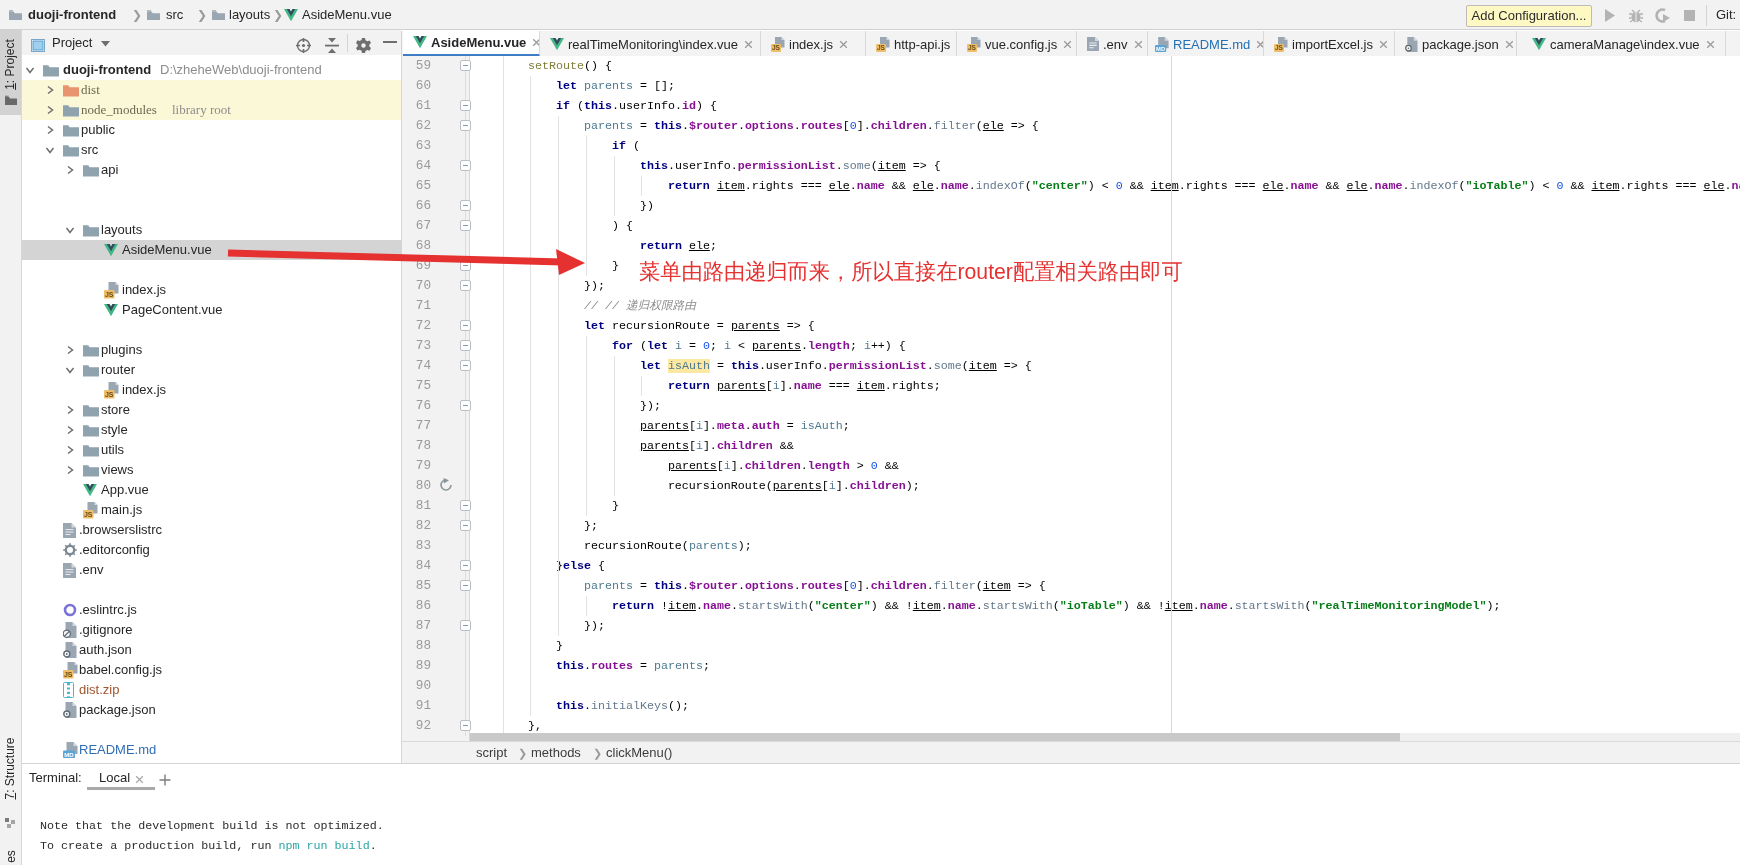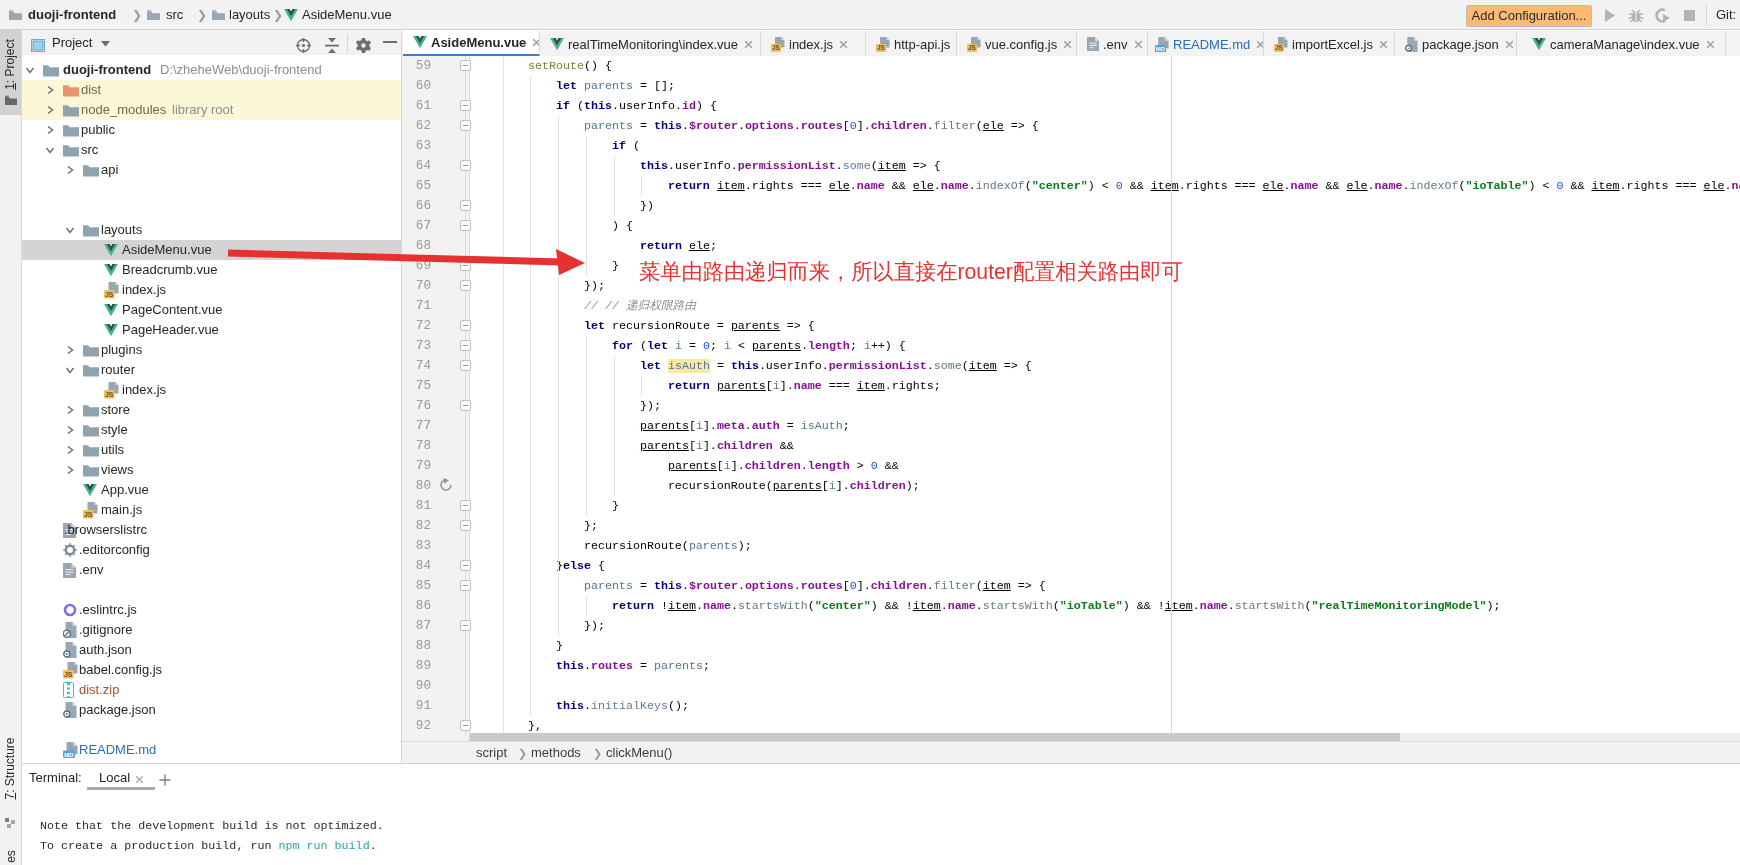--- a/index.html
+++ b/index.html
@@ -12,21 +12,21 @@
 .sep7 { color:#9b9b9b; font-size:12px; }
 
 #lstrip { left:0; top:30px; width:22px; height:835px; background:#f2f2f2; border-right:1px solid #d8d8d8; }
 .vtab { position:absolute; transform:rotate(-90deg); font-size:12px; color:#262626; white-space:nowrap; height:15px; line-height:15px; }
 
 #phead { left:22px; top:30px; width:379px; height:25px; background:#f2f2f2; }
 #ptree { left:22px; top:55px; width:379px; height:709px; background:#ffffff; overflow:hidden; }
 .row { position:absolute; left:0; width:379px; height:20px; line-height:20px; font-size:13px; white-space:nowrap; }
 .row .ic { position:absolute; top:2px; }
 .row .chev { position:absolute; top:5px; }
-.ylw { background:#fbf8d7; }
+.ylw { background:#fbf8d7;font-family:Liberation Serif, serif; }
 .sel { background:#d4d4d4; }
 .gray { color:#8c8c8c; }
 
 #tabbar { left:402px; top:31px; width:1338px; height:26px; background:#f3f3f3; border-bottom:1px solid #d4d4d4; }
 .tab { position:absolute; top:0; height:26px; display:flex; align-items:center; font-size:13px; border-right:1px solid #d9d9d9; white-space:nowrap; overflow:hidden; }
 .tab svg { margin-right:4px; flex:none; }
 .tab.on { background:#fff; border-bottom:3px solid #3e7cc4; }
 
 #gutter { left:402px; top:56px; width:68px; height:685px; background:#f2f2f2; border-right:1px solid #d9d9d9; }
 #lnums { left:402px; top:56px; width:29px; height:680px; font-family:"Liberation Mono",monospace; font-size:12.7px; line-height:20px; color:#9a9a9a; text-align:right; white-space:pre; }
@@ -77,21 +77,21 @@
   <svg class="a" style="left:212px;top:9px" width="13" height="12">
       <path d="M0 2.5 h4.5 l1.3 1.7 H13 V11 H0 z M0 2.2 v-1 h4 v1 z" fill="#9aa7b2"></path>
     </svg>
   <span class="bc" style="left:229px">layouts</span>
   <span class="bc sep7" style="left:273px">❯</span>
   <svg class="a" style="left:284px;top:9px" width="14" height="13">
       <polygon points="0,0 5.6,0 7,2.4 8.4,0 14,0 7,12.2" fill="#41b883"></polygon>
       <polygon points="2.8,0 7,7.3 11.2,0 8.6,0 7,2.7 5.4,0" fill="#34495e"></polygon>
     </svg>
   <span class="bc" style="left:302px">AsideMenu.vue</span>
-  <span class="a" style="left:1466px;top:5px;width:126px;height:22px;background:#fdba74;border:1px solid #bcbcbc;border-radius:2px;font-size:13px;color:#2b2b2b;text-align:center;line-height:20px">Add Configuration...</span>
+  <span class="a" style="left:1466px;top:5px;width:126px;height:22px;background:#fef9c3;border:1px solid #bcbcbc;border-radius:2px;font-size:13px;color:#2b2b2b;text-align:center;line-height:20px">Add Configuration...</span>
   <svg class="a" style="left:1604px;top:9px" width="12" height="13">
       <polygon points="1,0 11,6.5 1,13" fill="#b3b3b3"></polygon>
     </svg>
   <svg class="a" style="left:1628px;top:8px" width="16" height="15">
     <ellipse cx="8" cy="9" rx="4.6" ry="5.2" fill="#b3b3b3"></ellipse>
     <path d="M4 2 L6.5 4.5 M12 2 L9.5 4.5 M1 6 H4 M12 6 H15 M1 10 H3.5 M12.5 10 H15 M2 14 L5 12 M14 14 L11 12" stroke="#b3b3b3" stroke-width="1.4" fill="none"></path>
     <path d="M8 4 V14" stroke="#f2f2f2" stroke-width="1"></path>
   </svg>
   <svg class="a" style="left:1654px;top:8px" width="17" height="15">
     <path d="M11 2 A6 6 0 1 0 11 13" stroke="#b3b3b3" stroke-width="2.6" fill="none"></path>
@@ -207,50 +207,36 @@
       </svg>
       <span style="position:absolute;left:79px">layouts</span>
     </div>
 <div class="row sel" style="top:185px">
       <svg class="ic" style="left:82px;top:4px" width="14" height="13">
         <polygon points="0,0 5.6,0 7,2.4 8.4,0 14,0 7,12.2" fill="#41b883"></polygon>
         <polygon points="2.8,0 7,7.3 11.2,0 8.6,0 7,2.7 5.4,0" fill="#34495e"></polygon>
       </svg>
       <span style="position:absolute;left:100px">AsideMenu.vue</span>
     </div>
-<div class="row" style="top:205px">
-      <svg class="ic" style="left:82px;top:4px" width="14" height="13">
-        <polygon points="0,0 5.6,0 7,2.4 8.4,0 14,0 7,12.2" fill="#41b883"></polygon>
-        <polygon points="2.8,0 7,7.3 11.2,0 8.6,0 7,2.7 5.4,0" fill="#34495e"></polygon>
-      </svg>
-      <span style="position:absolute;left:100px">Breadcrumb.vue</span>
-    </div>
 <div class="row" style="top:225px">
       <svg class="ic" style="left:82px;top:2px" width="15" height="17">
         <path d="M4.5 0 h7 l3 3 v8.5 h-10 z" fill="#9aa7b2"></path>
         <path d="M11.5 0 l3 3 h-3 z" fill="#d3d9dd"></path>
         <rect x="0" y="8" width="10.5" height="8.5" rx="1" fill="#eebe6a"></rect>
         <text x="5.2" y="14.8" font-size="7" font-weight="bold" fill="#6c4d12" text-anchor="middle" font-family="Liberation Sans,sans-serif">JS</text>
       </svg>
       <span style="position:absolute;left:100px">index.js</span>
     </div>
 <div class="row" style="top:245px">
       <svg class="ic" style="left:82px;top:4px" width="14" height="13">
         <polygon points="0,0 5.6,0 7,2.4 8.4,0 14,0 7,12.2" fill="#41b883"></polygon>
         <polygon points="2.8,0 7,7.3 11.2,0 8.6,0 7,2.7 5.4,0" fill="#34495e"></polygon>
       </svg>
       <span style="position:absolute;left:100px">PageContent.vue</span>
     </div>
-<div class="row" style="top:265px">
-      <svg class="ic" style="left:82px;top:4px" width="14" height="13">
-        <polygon points="0,0 5.6,0 7,2.4 8.4,0 14,0 7,12.2" fill="#41b883"></polygon>
-        <polygon points="2.8,0 7,7.3 11.2,0 8.6,0 7,2.7 5.4,0" fill="#34495e"></polygon>
-      </svg>
-      <span style="position:absolute;left:100px">PageHeader.vue</span>
-    </div>
 <div class="row" style="top:285px">
       <svg class="chev" style="left:43px" width="10" height="10">
         <path d="M3 1.5 L7.5 5 L3 8.5" stroke="#6e6e6e" stroke-width="1.5" fill="none"></path>
       </svg>
       <svg class="ic" style="left:61px;top:4px" width="16" height="13">
         <path d="M0 12.5 V1.2 h5.2 l1.4 2 H16 V12.5 z" fill="#8fa3af"></path>
       </svg>
       <span style="position:absolute;left:79px">plugins</span>
     </div>
 <div class="row" style="top:305px">
@@ -322,21 +308,21 @@
         <text x="5.2" y="14.8" font-size="7" font-weight="bold" fill="#6c4d12" text-anchor="middle" font-family="Liberation Sans,sans-serif">JS</text>
       </svg>
       <span style="position:absolute;left:79px">main.js</span>
     </div>
 <div class="row" style="top:465px">
       <svg class="ic" style="left:41px;top:3px" width="13" height="15">
         <path d="M0 0 h8.5 l4.5 4.5 v10.5 H0 z" fill="#9aa7b2"></path>
         <path d="M8.5 0 l4.5 4.5 h-4.5 z" fill="#d3d9dd"></path>
         <path d="M2.5 6.5 h8 M2.5 9 h8 M2.5 11.5 h5" stroke="#e9ecee" stroke-width="1.2"></path>
       </svg>
-      <span style="position:absolute;left:42px">.browserslistrc</span>
+      <span style="position:absolute;left:57px">.browserslistrc</span>
     </div>
 <div class="row" style="top:485px">
       <svg class="ic" style="left:41px;top:3px" width="14" height="14">
         <circle cx="7" cy="7" r="4.2" fill="none" stroke="#7d8a94" stroke-width="2.4"></circle>
         <path d="M7 0.2 V3 M7 11 V13.8 M0.2 7 H3 M11 7 H13.8 M2.2 2.2 L4.2 4.2 M11.8 2.2 L9.8 4.2 M2.2 11.8 L4.2 9.8 M11.8 11.8 L9.8 9.8" stroke="#7d8a94" stroke-width="1.6"></path>
       </svg>
       <span style="position:absolute;left:57px">.editorconfig</span>
     </div>
 <div class="row" style="top:505px">
       <svg class="ic" style="left:41px;top:3px" width="13" height="15">

